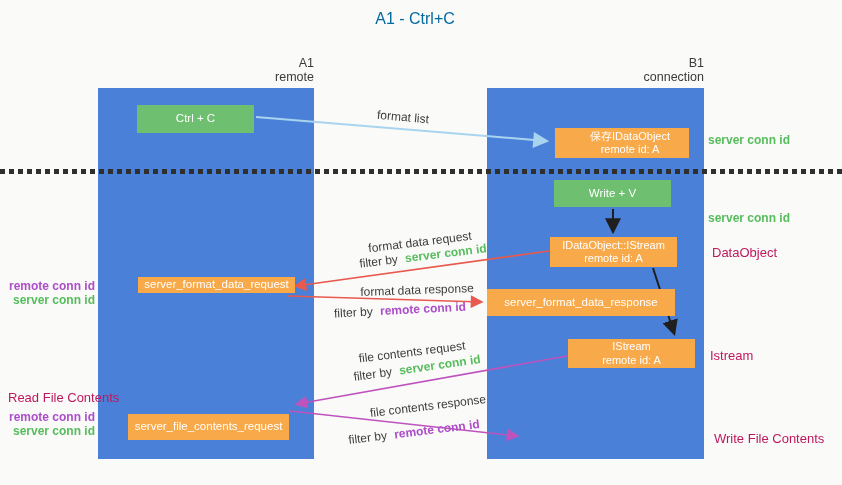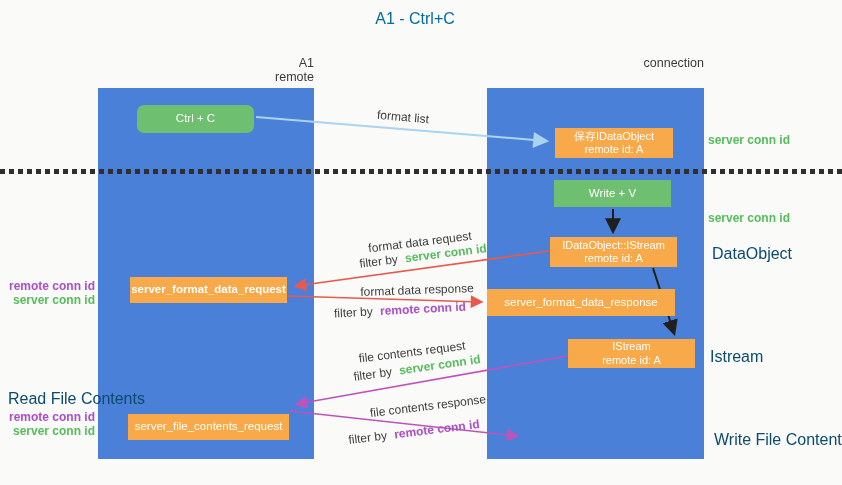--- a/index.html
+++ b/index.html
@@ -35,21 +35,21 @@
   .bx.green{background:#6fbf70;}
   .bx.orange{background:#f8a94a;}
   .bx.single{font-size:11.5px;}
 
   .rlabel{
     position:absolute;z-index:5;white-space:nowrap;
     transform:translate(-50%,-50%) rotate(var(--r,0deg));
     font-size:12px;color:#3d3d3d;
   }
   .rlabel span + span{margin-left:4px;}
-  .slabel{position:absolute;z-index:5;white-space:nowrap;font-size:16px;color:#0c4a6e;}
+  .slabel{position:absolute;z-index:5;white-space:nowrap;font-size:13px;color:#be185d;}
   .tg{color:#56bd5c;font-weight:bold;}
   .tp{color:#ad4ec9;font-weight:bold;}
   .conn-stack{
     position:absolute;z-index:5;text-align:right;font-size:12px;line-height:14px;
     font-weight:bold;white-space:nowrap;
   }
 </style>
 </head>
 <body>
 
@@ -57,20 +57,21 @@
 
   <div class="title">
     <div>A1 - Ctrl+C</div>
   </div>
 
   <div class="colhead" style="left:98px;top:56px;width:216px;">
     <div>A1</div>
     <div>remote</div>
   </div>
   <div class="colhead" style="left:487px;top:56px;width:217px;">
+    <div>B1</div>
     <div>connection</div>
   </div>
 
   <div class="column" style="left:98px;width:216px;"></div>
   <div class="column" style="left:487px;width:217px;"></div>
 
   <div class="divider"></div>
 
   <svg class="arrows" width="842" height="485" viewBox="0 0 842 485">
     <defs>
@@ -89,39 +90,39 @@
     </defs>
     <line x1="256" y1="117" x2="546" y2="141" stroke="#a8d4ef" stroke-width="2" marker-end="url(#m-blue)"></line>
     <line x1="613" y1="209" x2="613" y2="231" stroke="#1f1f1f" stroke-width="2" marker-end="url(#m-black)"></line>
     <line x1="549" y1="251" x2="296" y2="286" stroke="#e8594e" stroke-width="1.6" marker-end="url(#m-red)"></line>
     <line x1="288" y1="296" x2="481" y2="302" stroke="#e8594e" stroke-width="1.6" marker-end="url(#m-red)"></line>
     <line x1="653" y1="268" x2="674" y2="333" stroke="#1f1f1f" stroke-width="2" marker-end="url(#m-black)"></line>
     <line x1="567" y1="356" x2="297" y2="404" stroke="#bf53bd" stroke-width="1.6" marker-end="url(#m-mag)"></line>
     <line x1="290" y1="411" x2="517" y2="436" stroke="#bf53bd" stroke-width="1.6" marker-end="url(#m-mag)"></line>
   </svg>
 
-  <div class="bx green single" style="left:137px;top:105px;width:117px;height:28px;border-radius:7px;">
+  <div class="bx green single" style="left:137px;top:105px;width:117px;height:28px;">
     <div>Ctrl + C</div>
   </div>
 
-  <div class="bx orange" style="left:555px;top:128px;width:118px;height:30px;">
+  <div class="bx orange" style="left:555px;top:128px;width:118px;height:30px;padding-left:16px;">
     <div>保存IDataObject</div>
     <div>remote id: A</div>
   </div>
 
   <div class="bx green single" style="left:554px;top:180px;width:117px;height:27px;">
     <div>Write + V</div>
   </div>
 
   <div class="bx orange" style="left:550px;top:237px;width:127px;height:30px;">
     <div>IDataObject::IStream</div>
     <div>remote id: A</div>
   </div>
 
-  <div class="bx orange single" style="left:130px;top:277px;width:157px;height:26px;font-weight:bold;">
+  <div class="bx orange single" style="left:138px;top:277px;width:157px;height:16px;">
     <div>server_format_data_request</div>
   </div>
 
   <div class="bx orange single" style="left:487px;top:289px;width:188px;height:27px;">
     <div>server_format_data_response</div>
   </div>
 
   <div class="bx orange" style="left:568px;top:339px;width:127px;height:29px;">
     <div>IStream</div>
     <div>remote id: A</div>

